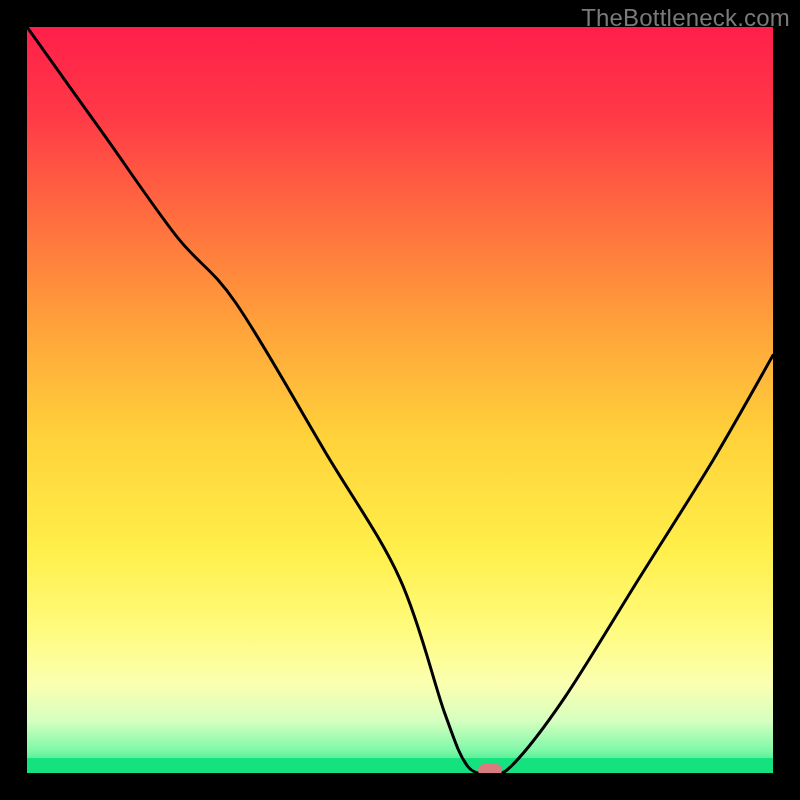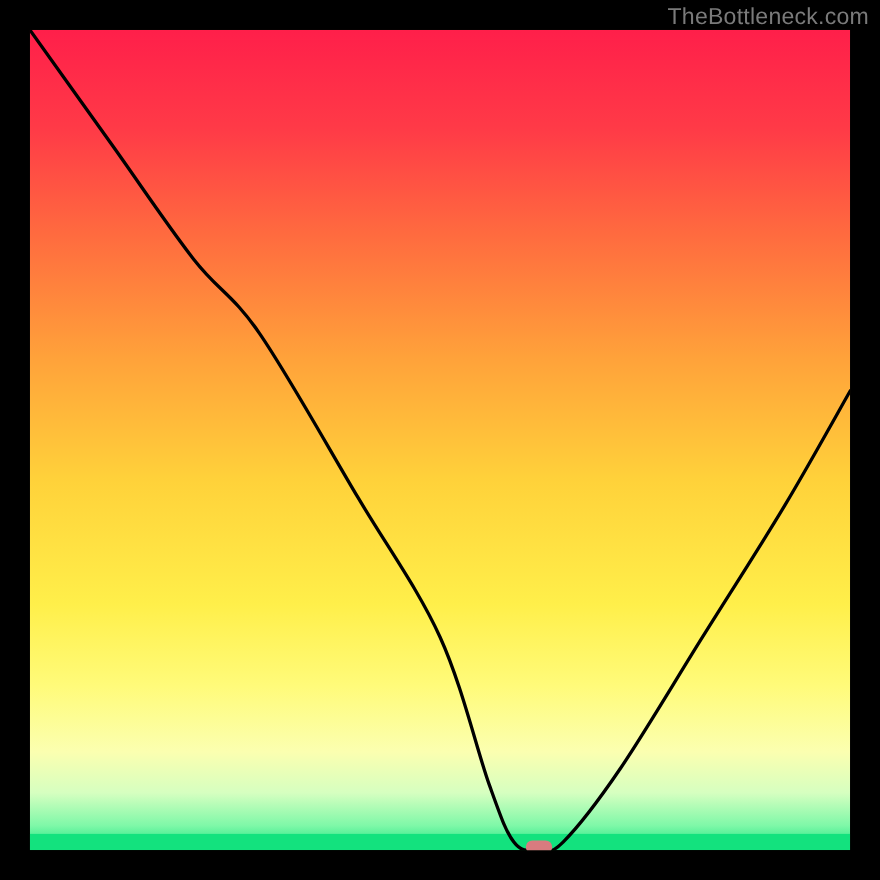--- a/index.html
+++ b/index.html
@@ -15,21 +15,21 @@
     position: relative;
     width: 800px;
     height: 800px;
     background: #000;
   }
   .watermark {
     position: absolute;
     top: 4px;
     right: 10px;
     color: #7a7a7a;
-    font-size: 21px;
+    font-size: 24px;
     font-weight: 500;
     letter-spacing: 0.2px;
     user-select: none;
     text-align: center;
   }
   .plot {
     position: absolute;
     left: 27px;
     top: 27px;
     width: 746px;

